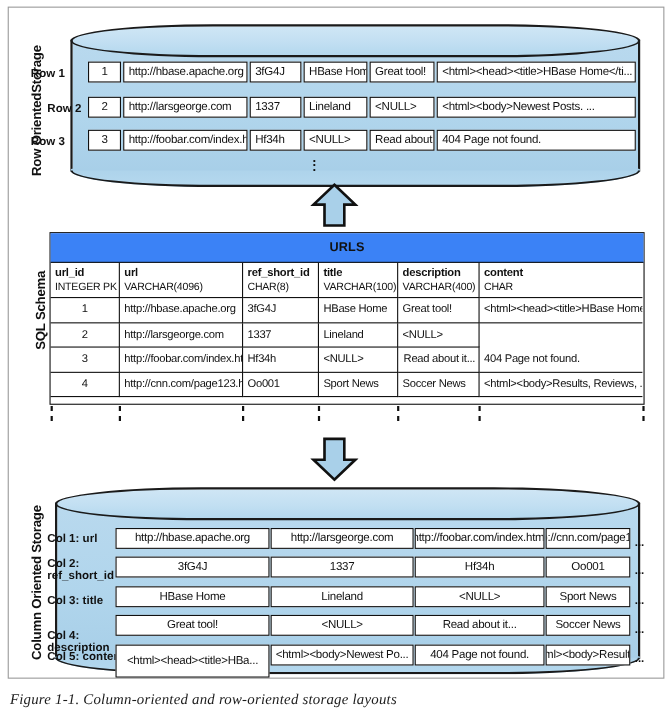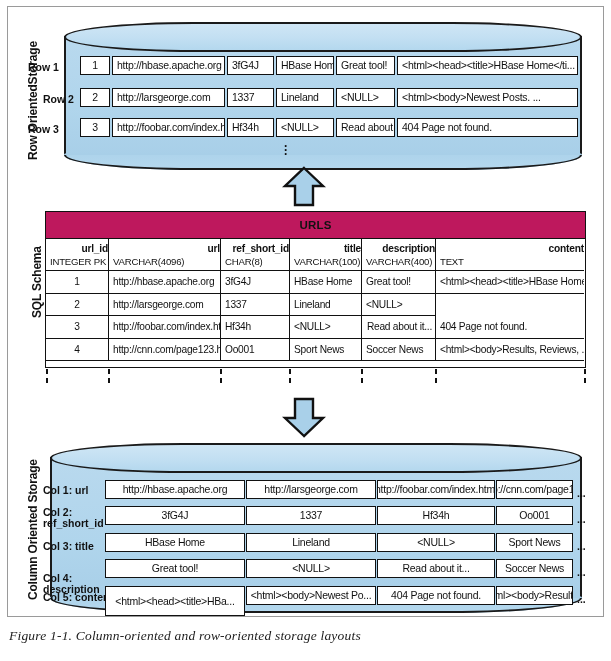--- a/index.html
+++ b/index.html
@@ -144,42 +144,42 @@
     left: 45px; top: 211px;
     width: 541px; height: 157px;
     border: 1.6px solid #111;
     box-sizing: border-box;
     background: #fff;
   }
   #sql-title {
     position: absolute;
     left: 0; top: 0; right: 0;
     height: 27px;
-    background: #be185d;
+    background: #3b82f6;
     border-bottom: 1.6px solid #111;
     box-sizing: border-box;
     display: flex; align-items: center; justify-content: center;
     font-size: 11.5px; font-weight: bold; color: #111;
     letter-spacing: .2px;
   }
   .sqlhead {
     position: absolute;
     top: 27px; height: 32px;
     border-right: 1.6px solid #111;
     border-bottom: 1.6px solid #111;
     box-sizing: border-box;
     padding: 3px 0 0 4px;
     font-size: 10px;
     color: #111;
     line-height: 13px;
     letter-spacing: -0.2px;
     overflow: hidden;
     white-space: nowrap;
   }
-  .sqlhead b { font-weight: bold; display:block; font-size:10.2px;text-align:right;}
+  .sqlhead b { font-weight: bold; display:block; font-size:10.2px;}
   .sqlhead i { font-style: normal; display:block; font-size:9.6px;}
   .sqlcell {
     position: absolute;
     height: 22.5px;
     border-right: 1.6px solid #111;
     border-bottom: 1.6px solid #111;
     box-sizing: border-box;
     font-size: 10.2px;
     color: #111;
     display: flex; align-items: center;
@@ -268,21 +268,21 @@
   <div class="sqlhead" style="left:244px; width:72px;">
     <b>title</b>
     <i>VARCHAR(100)</i>
   </div>
   <div class="sqlhead" style="left:316px; width:74px;">
     <b>description</b>
     <i>VARCHAR(400)</i>
   </div>
   <div class="sqlhead nb" style="left:390px; width:148px;">
     <b>content</b>
-    <i>TEXT</i>
+    <i>CHAR</i>
   </div>
 
   <div class="sqlcell c" style="left:0px;   top:59px; width:63px;">1</div>
   <div class="sqlcell l" style="left:63px;  top:59px; width:112px;">http://hbase.apache.org</div>
   <div class="sqlcell l" style="left:175px; top:59px; width:69px;">3fG4J</div>
   <div class="sqlcell l" style="left:244px; top:59px; width:72px;">HBase Home</div>
   <div class="sqlcell l" style="left:316px; top:59px; width:74px;">Great tool!</div>
   <div class="sqlcell l nb" style="left:390px; top:59px; width:148px;">&lt;html&gt;&lt;head&gt;&lt;title&gt;HBase Home&lt;/ti...</div>
 
   <div class="sqlcell c" style="left:0px;   top:81.5px; width:63px;">2</div>

